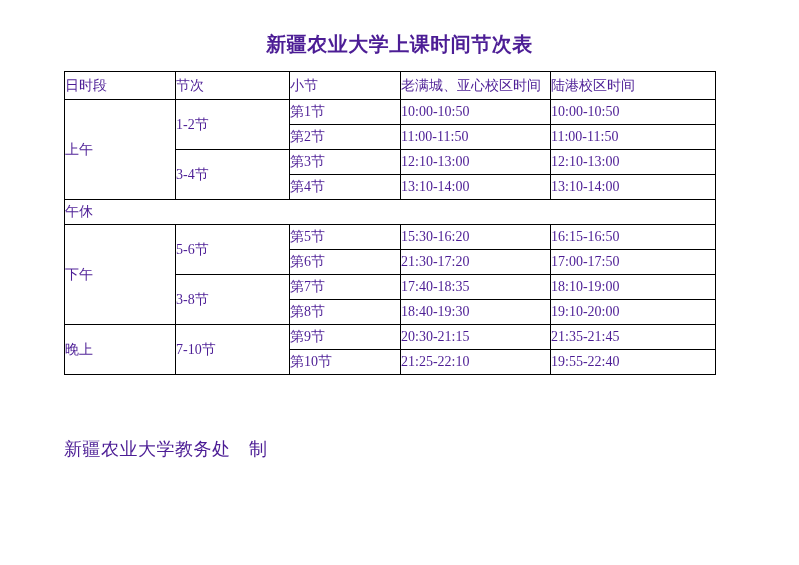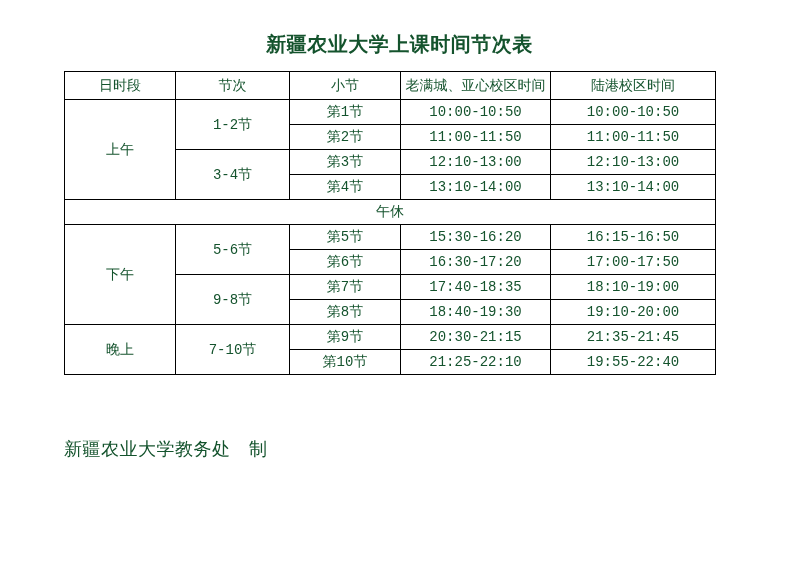--- a/index.html
+++ b/index.html
@@ -5,43 +5,43 @@
   html, body {
     margin: 0;
     padding: 0;
     background: #ffffff;
   }
   .page {
     position: relative;
     width: 799px;
     height: 475px;
     background: #ffffff;
-    font-family: Liberation Mono, monospace;
-    color: #14532d;
+    font-family: Liberation Serif, serif;
+    color: #4c1d95;
     overflow: hidden;
   }
   .doc-title {
     margin: 0;
     padding-top: 31px;
     width: 799px;
     text-align: center;
     font-size: 20px;
     font-weight: bold;
     letter-spacing: 0.5px;
   }
   table.schedule {
     border-collapse: collapse;
     table-layout: fixed;
     margin: 13px 0 0 64px;
     width: 651px;
   }
   table.schedule th,
   table.schedule td {
     border: 1px solid #000000;
-    text-align: center;
+    text-align: left;
     vertical-align: middle;
     font-size: 14px;
     font-weight: normal;
     padding: 0;
     overflow: hidden;
   }
   tr.hdr { height: 28px; }
   tr.row { height: 25px; }
   .bold { font-weight: bold; }
   .footer-credit {
@@ -107,25 +107,25 @@
 
     <tr class="row">
       <td class="bold" rowspan="4">下午</td>
       <td rowspan="2">5-6节</td>
       <td>第5节</td>
       <td>15:30-16:20</td>
       <td>16:15-16:50</td>
     </tr>
     <tr class="row">
       <td>第6节</td>
-      <td>16:30-17:20</td>
+      <td>21:30-17:20</td>
       <td>17:00-17:50</td>
     </tr>
     <tr class="row">
-      <td rowspan="2">9-8节</td>
+      <td rowspan="2">3-8节</td>
       <td>第7节</td>
       <td>17:40-18:35</td>
       <td>18:10-19:00</td>
     </tr>
     <tr class="row">
       <td>第8节</td>
       <td>18:40-19:30</td>
       <td>19:10-20:00</td>
     </tr>
 

